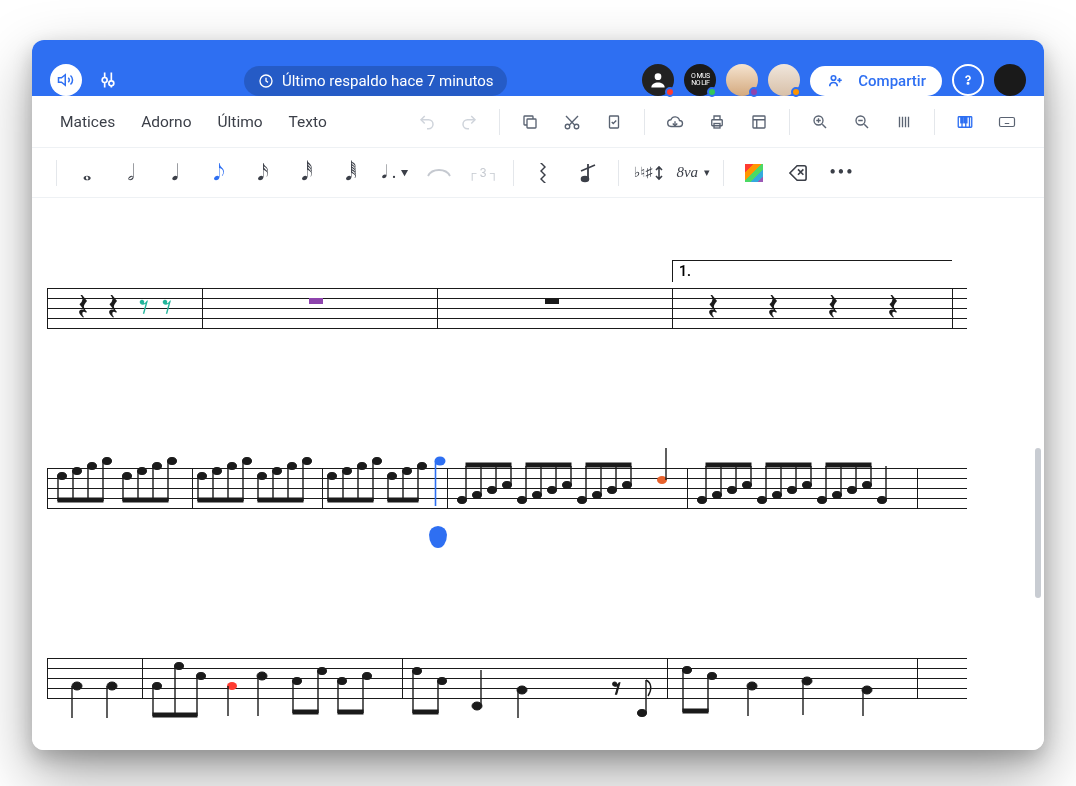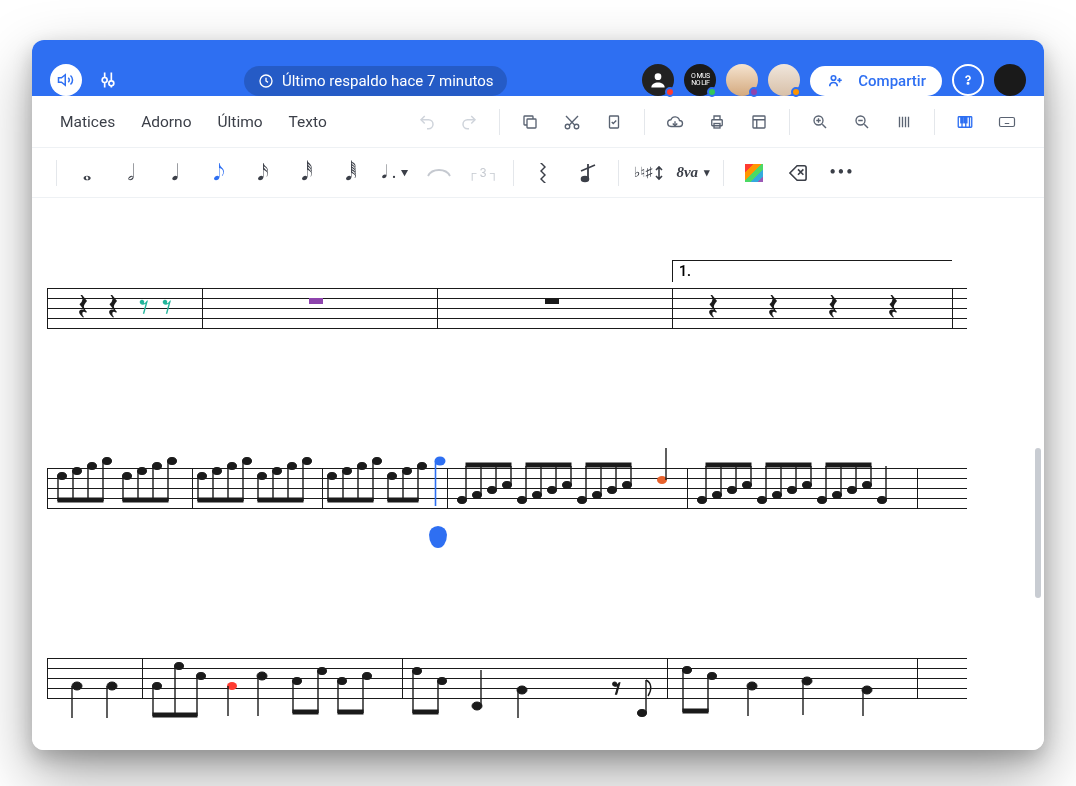--- a/index.html
+++ b/index.html
@@ -388,21 +388,21 @@
           <path d="m3 10 14-6"></path>
         </svg>
       </div>
     <div class="vdiv"></div>
     <div class="note-btn" style="font-size:14px;gap:2px">
       <span>♭♮♯</span>
       <svg width="10" height="16" viewBox="0 0 10 16" fill="none" stroke="currentColor" stroke-width="1.6">
           <path d="M5 2v12M2 5l3-3 3 3M2 11l3 3 3-3"></path>
         </svg>
     </div>
-    <div class="note-btn" style="font-style:italic;font-family:serif;font-weight:700;font-size:15px">
+    <div class="note-btn" style="font-style:italic;font-family:serif;font-weight:400;font-size:15px">
       <span>8va</span>
         <span style="font-style:normal;font-size:11px;margin-left:6px">▾</span>
     </div>
     <div class="vdiv"></div>
     <div class="note-btn">
         <div class="rainbow"></div>
       </div>
     <div class="note-btn">
         <svg width="22" height="18" viewBox="0 0 24 20" fill="none" stroke="currentColor" stroke-width="1.8">
           <path d="M3 10 11 2h8a2 2 0 0 1 2 2v12a2 2 0 0 1-2 2H11L3 10z"></path>

